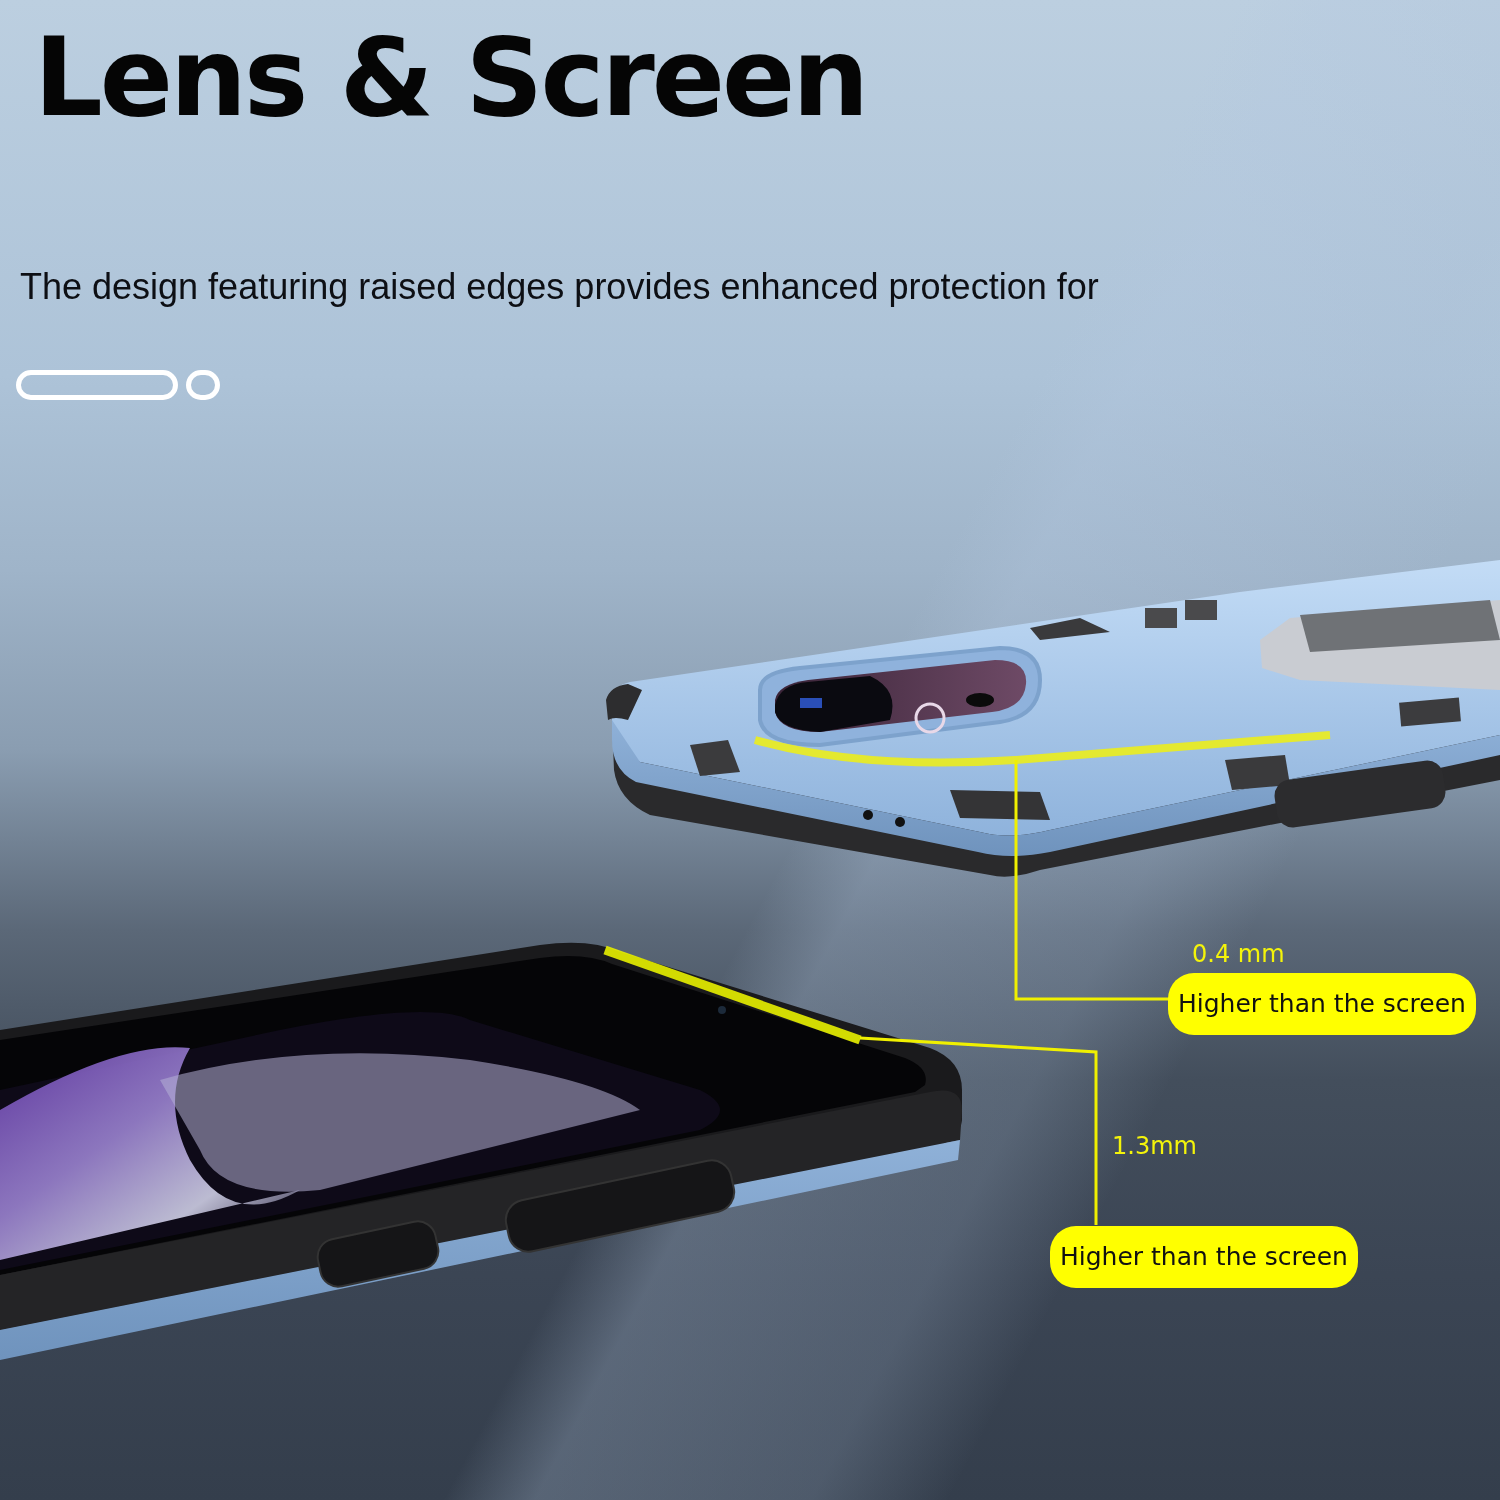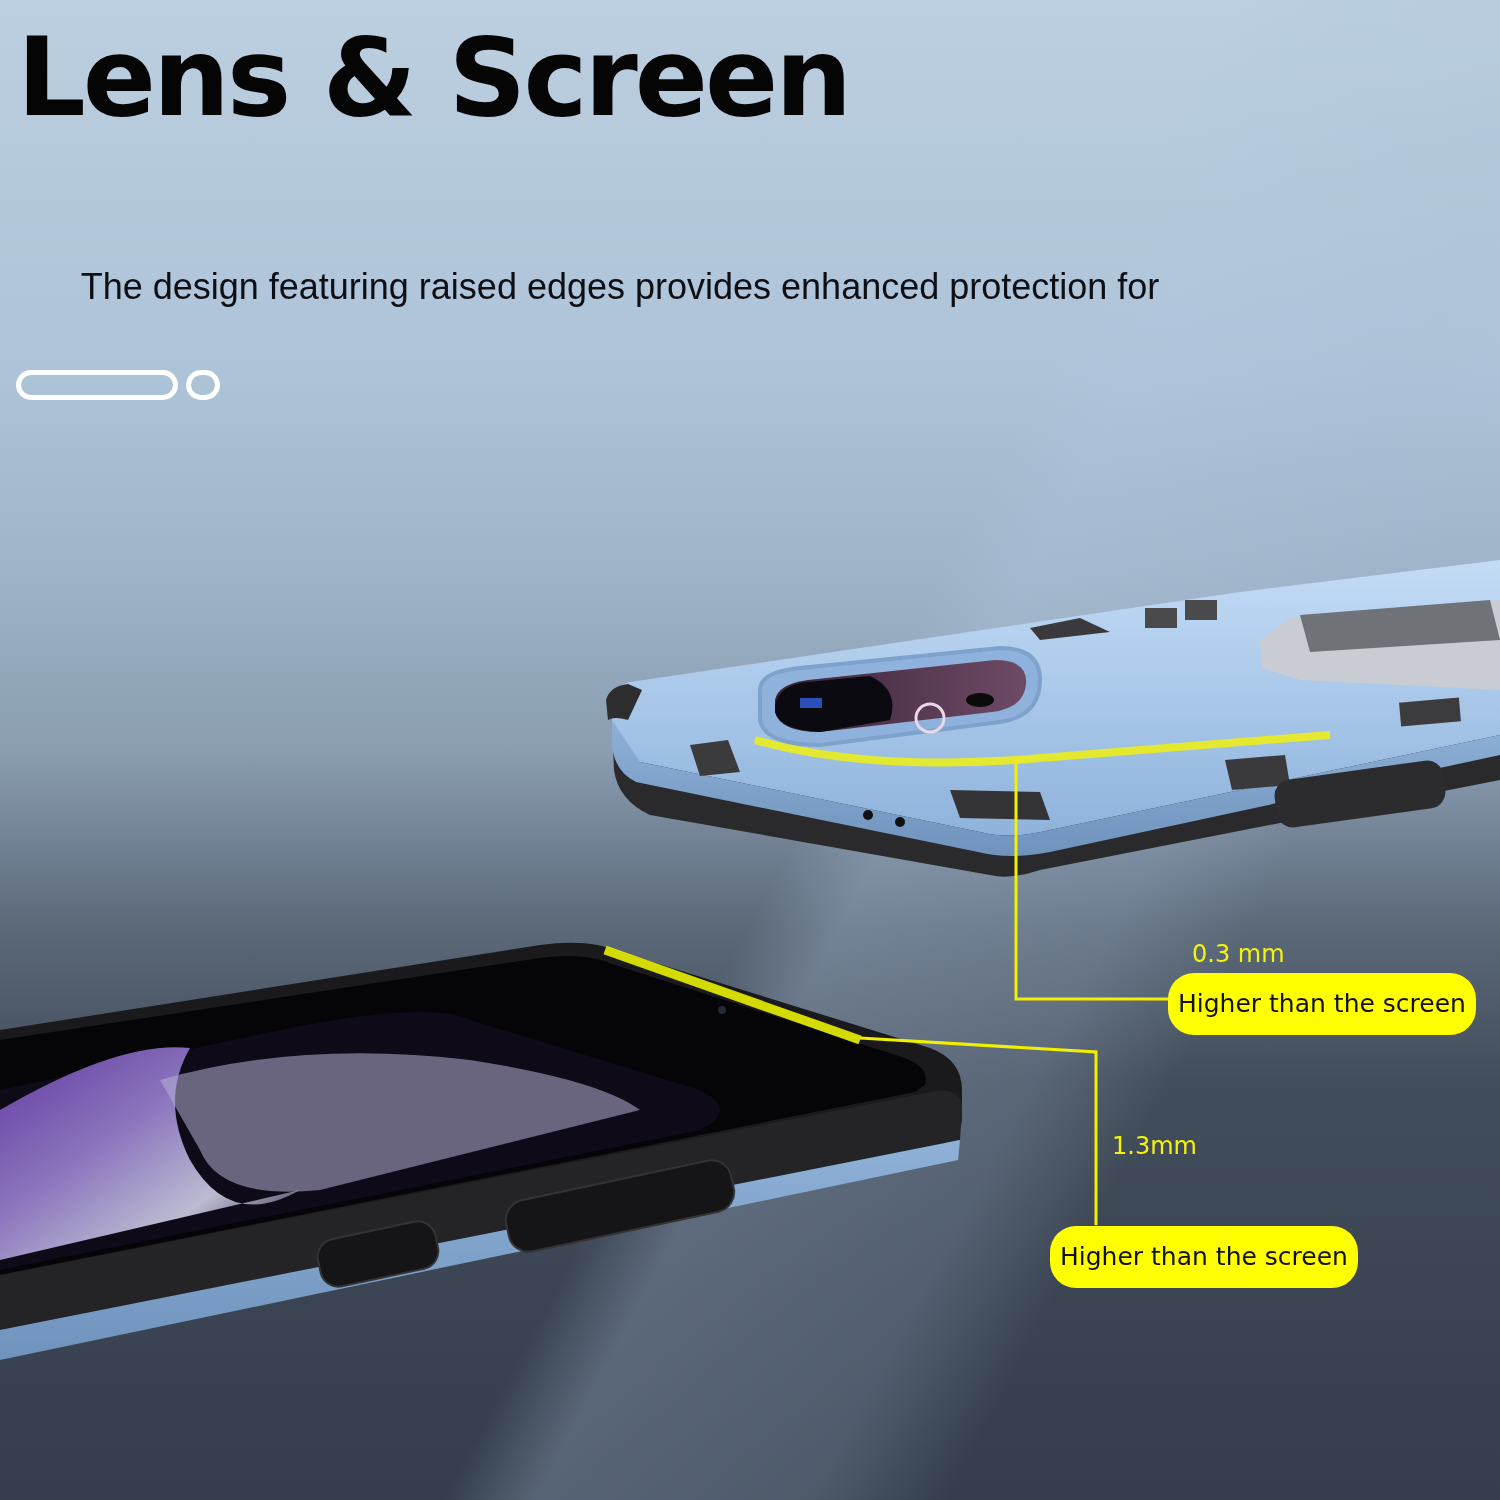--- a/index.html
+++ b/index.html
@@ -7,32 +7,32 @@
       width: 1500px; height: 1500px; overflow: hidden; position: relative;
       font-family: "Liberation Sans", sans-serif;
       background: linear-gradient(180deg, #bccfe0 0%, #adc3d8 25%, #9fb4c9 38%, #8a9db1 50%, #5b6878 62%, #434e5c 72%, #3b4554 85%, #343e4c 100%);
     }
     .scene { position: absolute; inset: 0; }
     .light-beam {
       position: absolute; inset: 0;
       background: linear-gradient(118deg, transparent 0%, transparent 54%, rgba(180,200,225,0.28) 58%, rgba(170,190,215,0.22) 70%, transparent 76%);
     }
     .headline {
-      position: absolute; left: 17px; top: 22px; margin: 0;
+      position: absolute; left: 34px; top: 22px; margin: 0;
       font-family: "DejaVu Sans", sans-serif; font-weight: 900;
       font-size: 108px; line-height: 112px; letter-spacing: -3px;
       color: #050505;
     }
     .headline span { display: block; font-weight: bold; }
     .subtitle {
       position: absolute; left: 20px; top: 266px; width: 1200px; margin: 0;
       font-family: "Liberation Sans", sans-serif;
       font-size: 36px; line-height: 42px; color: #0d0f14;
     }
-    .subtitle span { display: block; text-align: center; }
+    .subtitle span { display: block; }
     .pager { position: absolute; left: 16px; top: 370px; display: flex; gap: 8px; }
     .pager .dot-long {
       width: 152px; height: 20px; border: 5px solid #ffffff; border-radius: 16px;
     }
     .pager .dot-small {
       width: 24px; height: 20px; border: 5px solid #ffffff; border-radius: 16px;
     }
     svg.phones { position: absolute; left: 0; top: 0; }
     .label-value {
       position: absolute; color: #f4f40a; font-size: 24px;
@@ -138,18 +138,18 @@
 
       <path d="M605 950 L860 1040" stroke="#e8f000" stroke-width="9" opacity="0.9"></path>
     </g>
 
     <g>
       <polyline points="1016,760 1016,999 1172,999" fill="none" stroke="#f0f000" stroke-width="3"></polyline>
       <polyline points="860,1038 1096,1052 1096,1225" fill="none" stroke="#f0f000" stroke-width="3"></polyline>
     </g>
   </svg>
 
-  <div class="label-value" style="left:1192px; top:940px;">0.3 mm</div>
+  <div class="label-value" style="left:1192px; top:940px;">0.4 mm</div>
   <div class="callout-pill" style="left:1168px; top:973px;">Higher than the screen</div>
 
   <div class="label-value" style="left:1112px; top:1132px;">1.3mm</div>
   <div class="callout-pill" style="left:1050px; top:1226px;">Higher than the screen</div>
 </div>
 
 </body></html>

